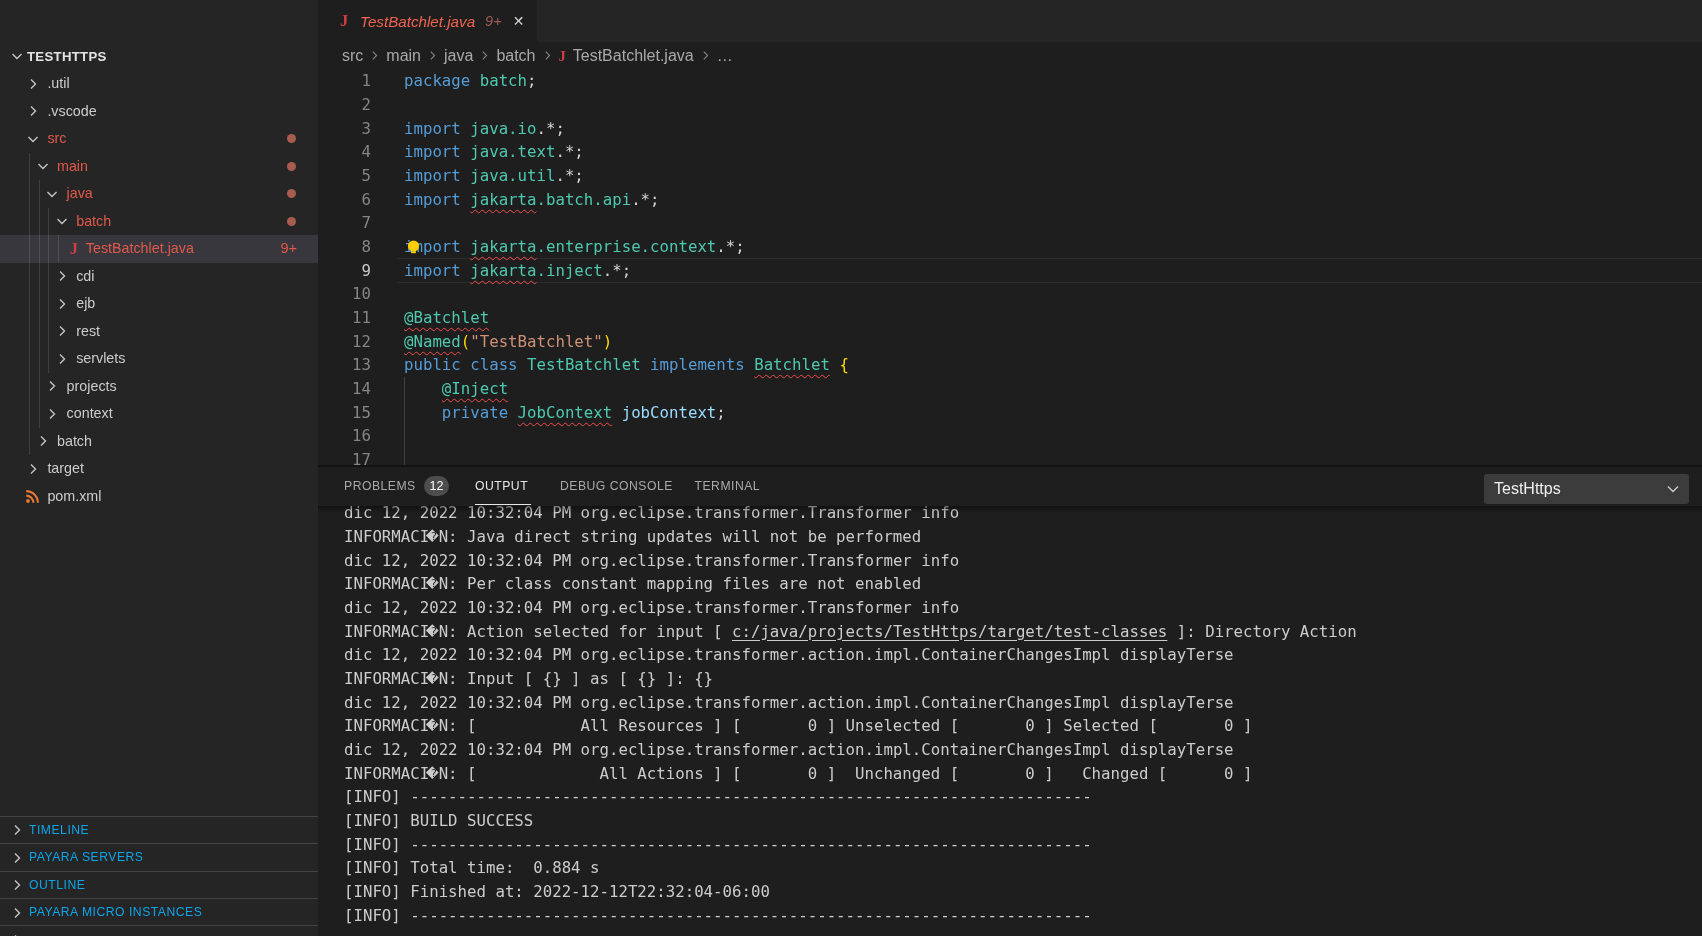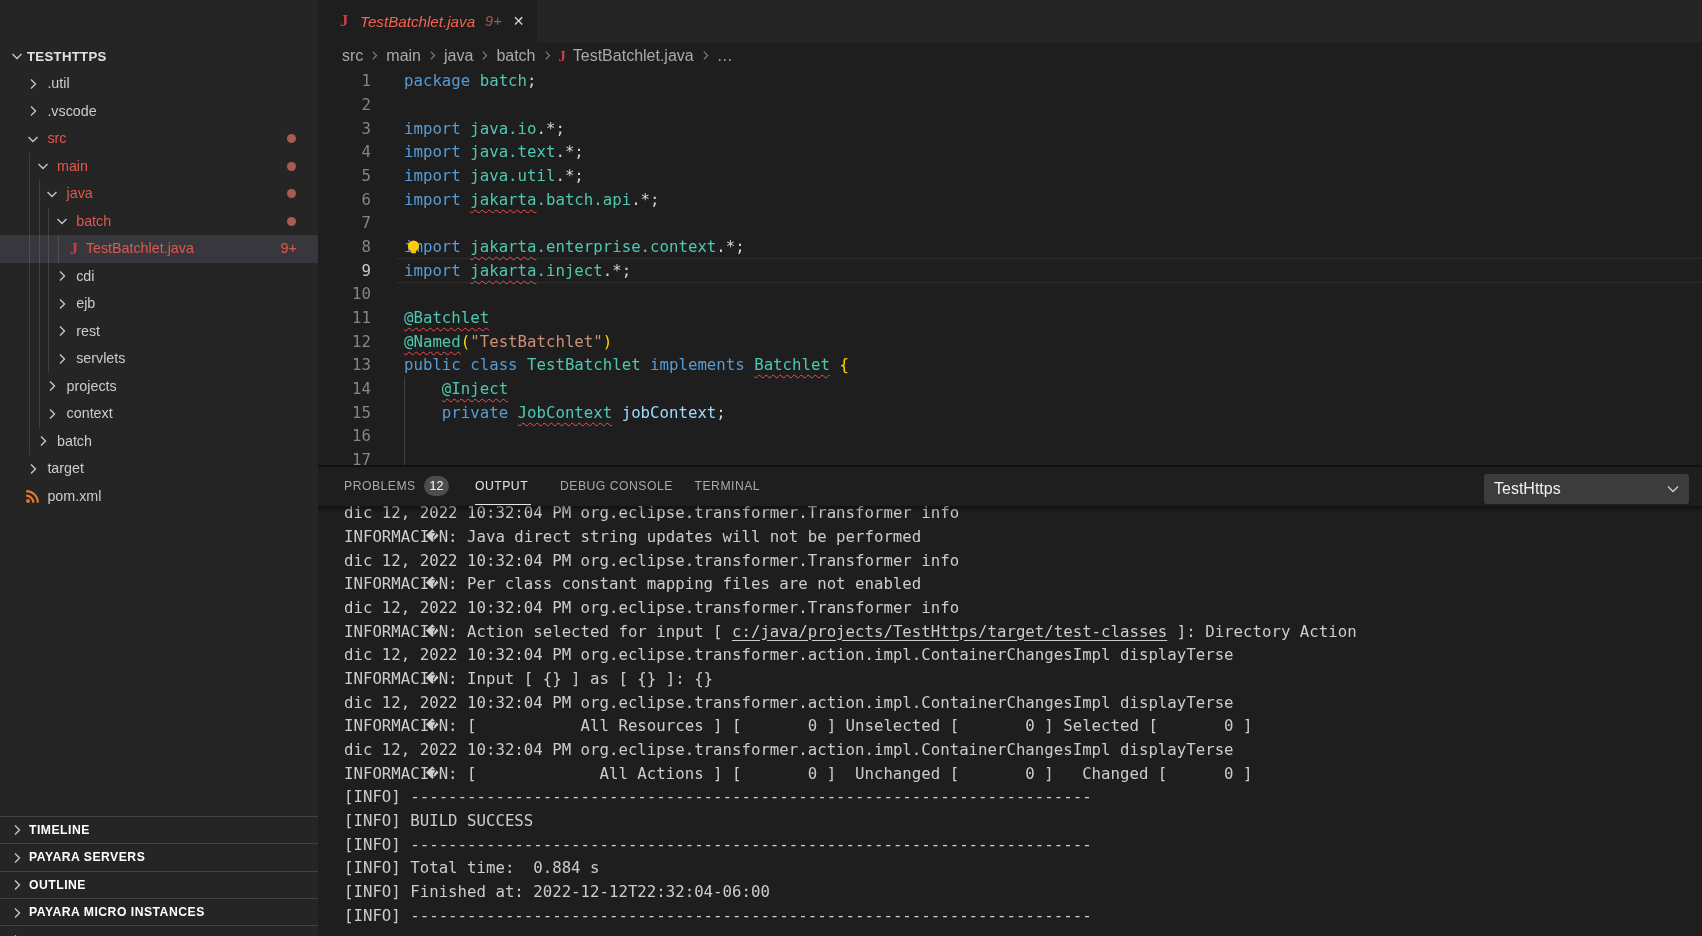--- a/index.html
+++ b/index.html
@@ -23,21 +23,21 @@
   .tree-row .label { position:absolute; top:0; height:27.5px; line-height:27.5px; font-size:14.3px; color:#cccccc; white-space:pre; }
   .tree-row.error .label { color:#e0594a; }
   .tree-row .err-dot { position:absolute; width:9px; height:9px; border-radius:50%; background:#a85c4f; left:287px; top:9.2px; }
   .tree-row .err-count { position:absolute; right:21px; top:0; height:27.5px; line-height:27.5px; font-size:14.5px; color:#e0594a; }
   .file-icon { position:absolute; top:4.7px; width:18px; height:18px; text-align:center; }
   .file-icon.java { color:#cc3e44; font-weight:bold; font-size:16.5px; line-height:18px; font-family:"Liberation Serif", serif; }
   .indent-guide { position:absolute; width:1px; background:rgba(255,255,255,0.12); }
   .bottom-section { position:absolute; left:0; width:318px; height:27.4px; border-top:1px solid rgba(204,204,204,0.18); }
   .bottom-section .twisty { position:absolute; left:9px; top:5.5px; }
   .bottom-section .label { position:absolute; left:29px; top:0; height:26.4px; line-height:26.4px;
-    font-weight:bold; font-size:12.2px; letter-spacing:0.5px; color:#ffffff; }
+    font-weight:normal; font-size:12.2px; letter-spacing:0.5px; color:#0ea5e9; }
 
   
   #main { position:absolute; left:318px; top:0; width:1384px; height:936px; background:#1e1e1e; }
   #tabstrip { position:absolute; left:0; top:0; width:1384px; height:42px; background:#252526; }
   #tab-active { position:absolute; left:0; top:0; height:42px; background:#1e1e1e; display:flex; align-items:center;
     padding:0 13px 0 20px; cursor:pointer; }
   #tab-icon { width:12px; text-align:center; color:#cc3e44; font-weight:bold; font-size:16.5px; font-family:"Liberation Serif", serif; }
   #tab-label { margin-left:10px; font-size:15.2px; font-style:italic; color:#ef6450; }
   #tab-badge { margin-left:10px; font-size:14.5px; font-style:italic; color:#a05d53; }
   #tab-close { margin-left:11px; font-size:14px; color:#d4d4d4; cursor:pointer; }

